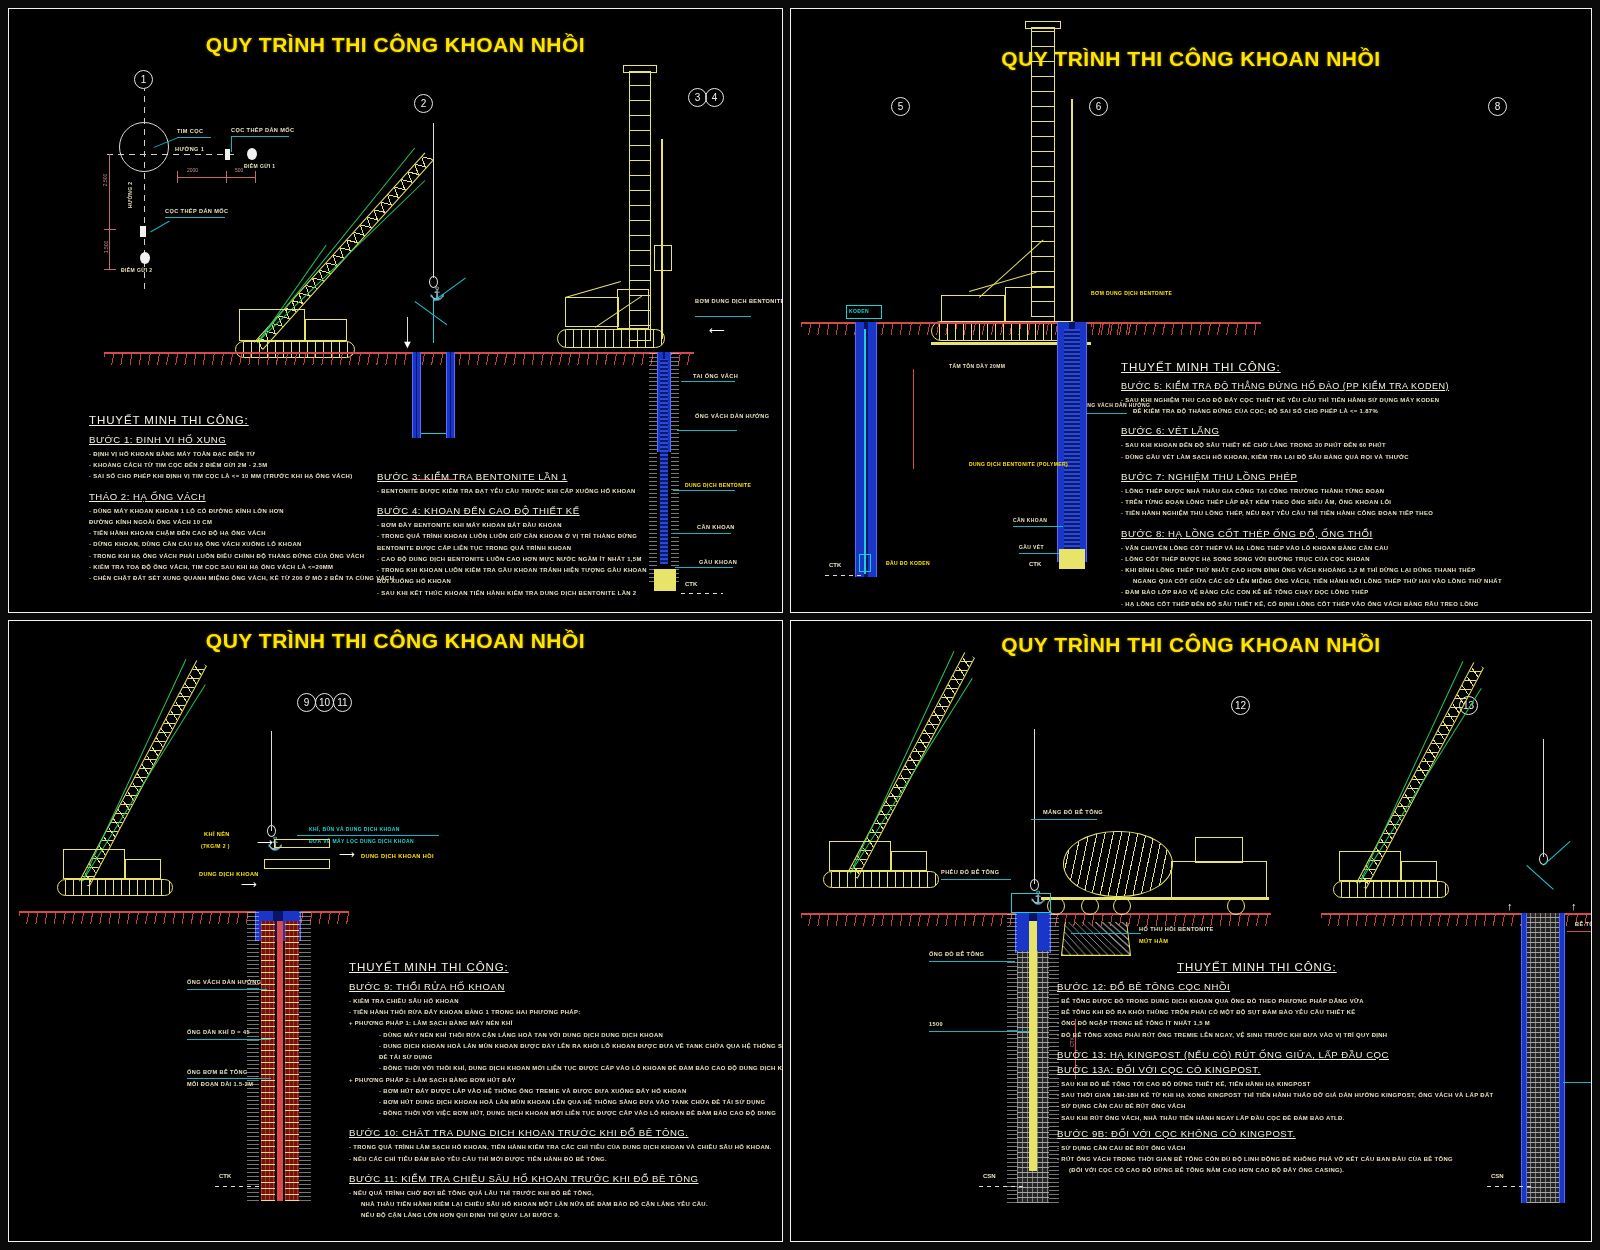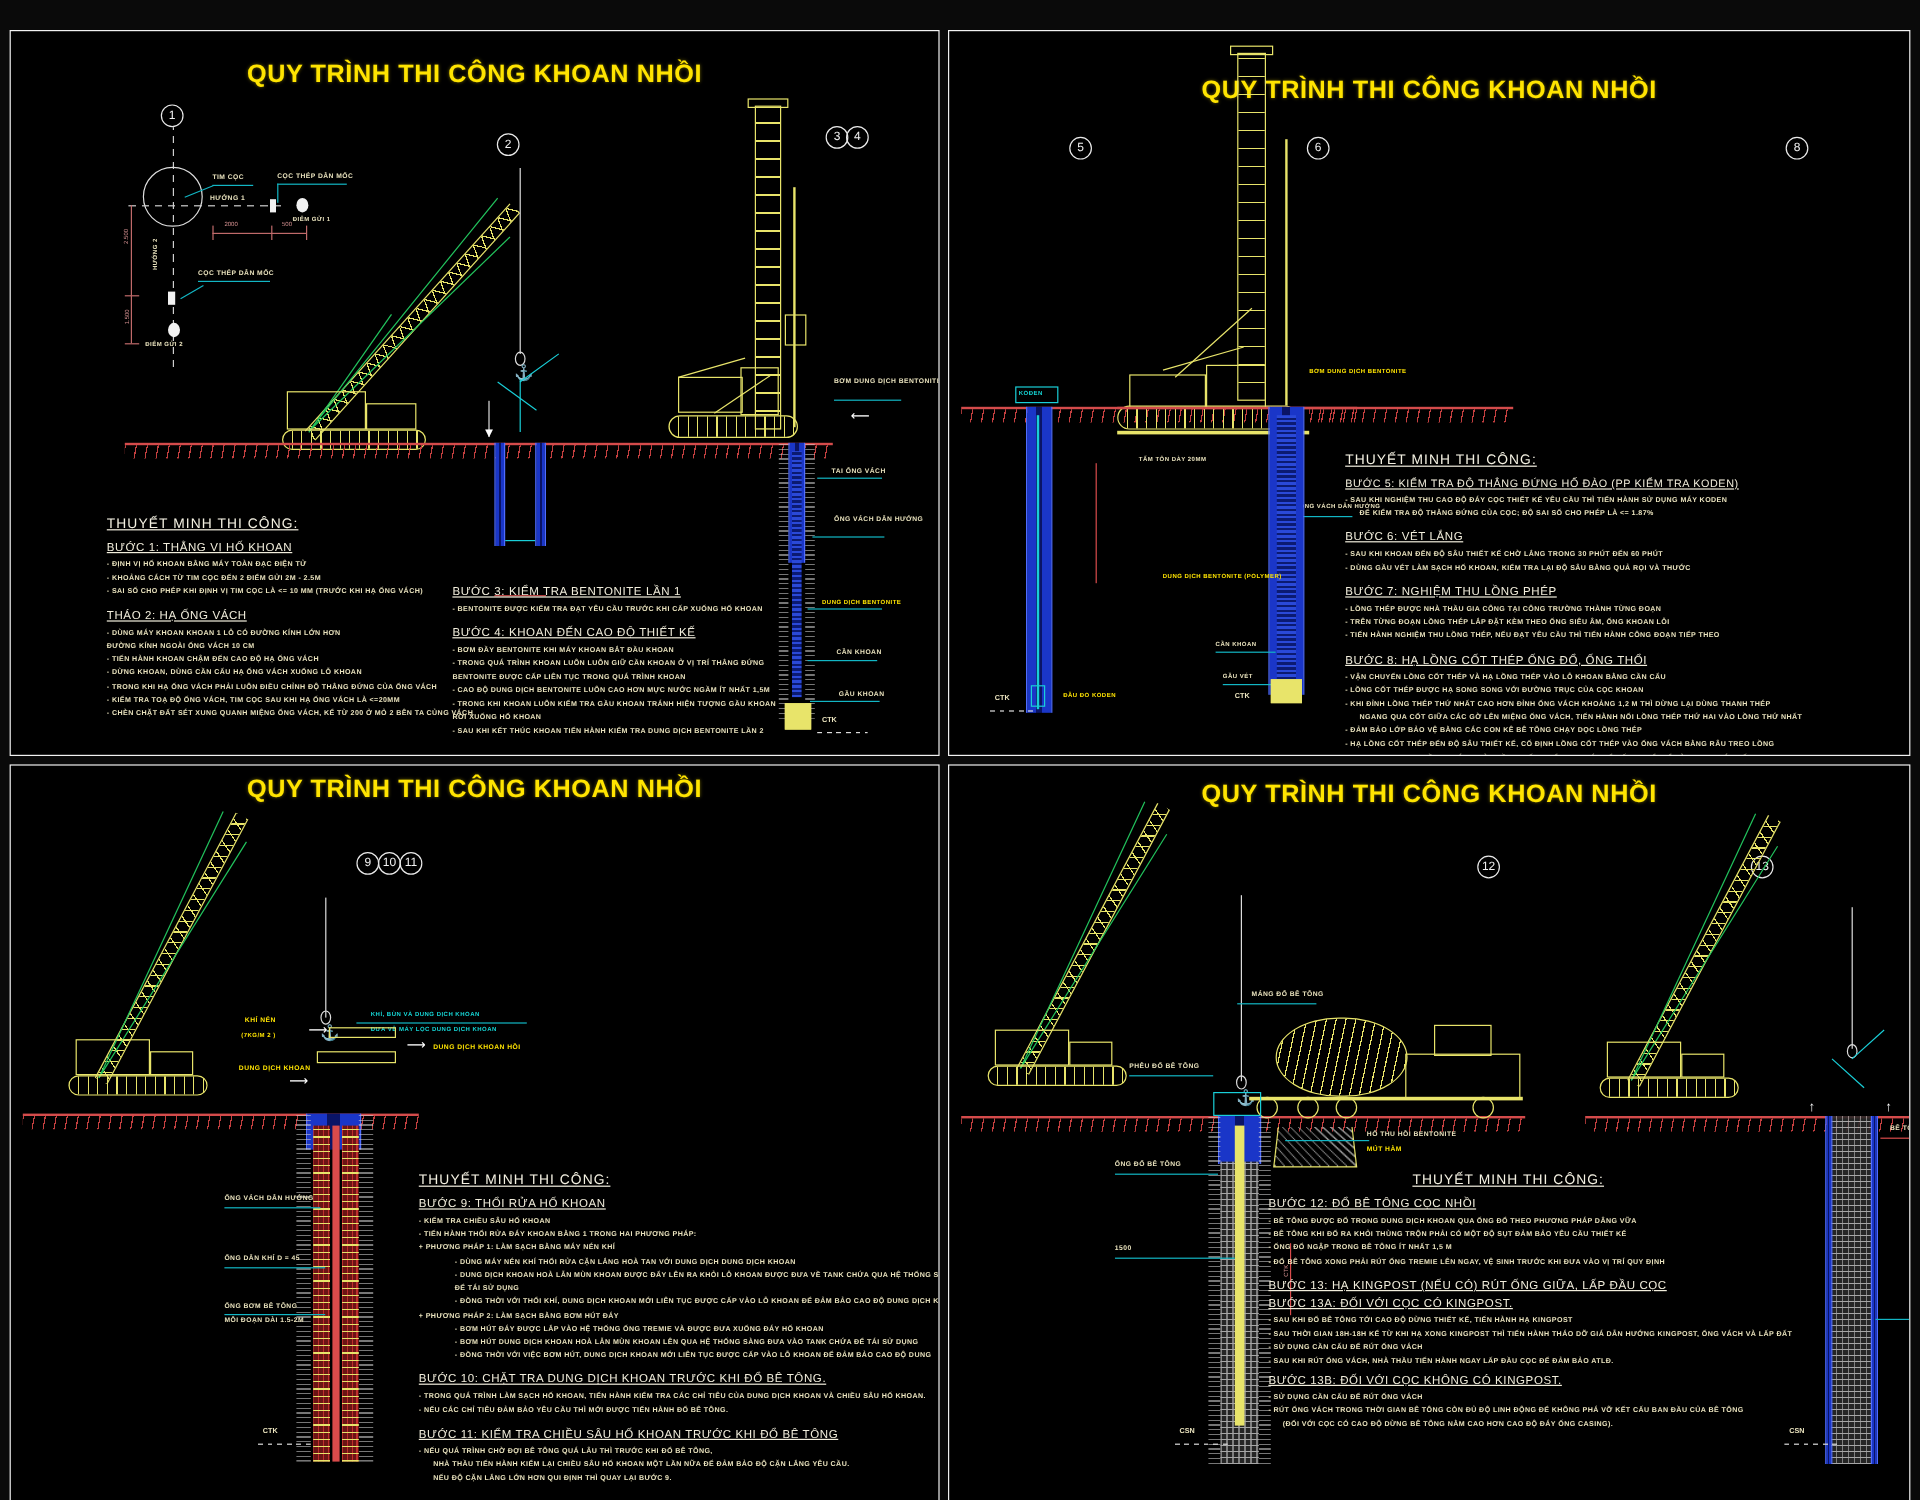--- a/index.html
+++ b/index.html
@@ -2,21 +2,21 @@
 <html><head>
 <meta charset="utf-8">
 <style>
   * { box-sizing: border-box; margin:0; padding:0; }
   html,body { background:#000; }
   body {
     width:1600px; height:1250px; position:relative; overflow:hidden;
     font-family:"Liberation Sans", sans-serif;
     background:#0a0a0a;
   }
-  #sheet { position:absolute; inset:0;margin-top:17px; }
+  #sheet { position:absolute; inset:0; }
 
   .panel { position:absolute; background:#000; border:1px solid #f2f2f2; overflow:hidden; }
   #p1 { left:8px;  top:8px;   width:775px;  height:605px; }
   #p2 { left:790px;top:8px;   width:802px;  height:605px; }
   #p3 { left:8px;  top:620px; width:775px;  height:622px; }
   #p4 { left:790px;top:620px; width:802px;  height:622px; }
 
   .title {
     position:absolute; left:0; right:0; text-align:center;
     color:#ffe400; font-weight:bold; letter-spacing:.5px;
@@ -261,21 +261,21 @@
     <div class="lbl" style="left:688px; top:515px;">CẦN KHOAN</div>
     <div class="leader" style="left:664px; top:524px; width:58px;"></div>
     <div class="lbl" style="left:690px; top:550px;">GẦU KHOAN</div>
     <div class="leader" style="left:666px; top:558px; width:58px;"></div>
     <div class="ctk" style="left:676px; top:572px;">CTK</div>
     <div class="ln wh" style="left:672px; top:584px; width:42px; height:1px; background:repeating-linear-gradient(90deg,#dcdcdc 0 4px,transparent 4px 8px);"></div>
 
     <div class="tbody" style="left:80px; top:405px; width:300px;">
       <div class="tb-title">THUYẾT MINH THI CÔNG:</div>
 
-      <div class="step">BƯỚC 1: THẲNG VỊ HỐ KHOAN</div>
+      <div class="step">BƯỚC 1: ĐỊNH VỊ HỐ XUNG</div>
       <div class="li">- ĐỊNH VỊ HỐ KHOAN BẰNG MÁY TOÀN ĐẠC ĐIỆN TỬ</div>
       <div class="li">- KHOẢNG CÁCH TỪ TIM CỌC ĐẾN 2 ĐIỂM GỬI 2M - 2.5M</div>
       <div class="li">- SAI SỐ CHO PHÉP KHI ĐỊNH VỊ TIM CỌC LÀ &lt;= 10 MM (TRƯỚC KHI HẠ ỐNG VÁCH)</div>
 
       <div class="step">THÁO 2: HẠ ỐNG VÁCH</div>
       <div class="li">- DÙNG MÁY KHOAN KHOAN 1 LỖ CÓ ĐƯỜNG KÍNH LỚN HƠN</div>
       <div class="li">  ĐƯỜNG KÍNH NGOÀI ỐNG VÁCH 10 CM</div>
       <div class="li">- TIẾN HÀNH KHOAN CHẬM ĐẾN CAO ĐỘ HẠ ỐNG VÁCH</div>
       <div class="li">- DỪNG KHOAN, DÙNG CẦN CẨU HẠ ỐNG VÁCH XUỐNG LỖ KHOAN</div>
       <div class="li">- TRONG KHI HẠ ỐNG VÁCH PHẢI LUÔN ĐIỀU CHỈNH ĐỘ THẲNG ĐỨNG CỦA ỐNG VÁCH</div>
@@ -539,21 +539,21 @@
       <div class="li">- ỐNG ĐỔ NGẬP TRONG BÊ TÔNG ÍT NHẤT 1,5 M</div>
       <div class="li">- ĐỔ BÊ TÔNG XONG PHẢI RÚT ỐNG TREMIE LÊN NGAY, VỆ SINH TRƯỚC KHI ĐƯA VÀO VỊ TRÍ QUY ĐỊNH</div>
 
       <div class="step">BƯỚC 13: HẠ KINGPOST (NẾU CÓ) RÚT ỐNG GIỮA, LẤP ĐẦU CỌC</div>
       <div class="step" style="margin-top:4px;">BƯỚC 13A: ĐỐI VỚI CỌC CÓ KINGPOST.</div>
       <div class="li">- SAU KHI ĐỔ BÊ TÔNG TỚI CAO ĐỘ DỪNG THIẾT KẾ, TIẾN HÀNH HẠ KINGPOST</div>
       <div class="li">- SAU THỜI GIAN 18H-18H KỂ TỪ KHI HẠ XONG KINGPOST THÌ TIẾN HÀNH THÁO DỠ GIÁ DẪN HƯỚNG KINGPOST, ỐNG VÁCH VÀ LẤP ĐẤT</div>
       <div class="li">- SỬ DỤNG CẦN CẨU ĐỂ RÚT ỐNG VÁCH</div>
       <div class="li">- SAU KHI RÚT ỐNG VÁCH, NHÀ THẦU TIẾN HÀNH NGAY LẤP ĐẦU CỌC ĐỂ ĐẢM BẢO ATLĐ.</div>
 
-      <div class="step" style="margin-top:4px;">BƯỚC 13B: ĐỐI VỚI CỌC KHÔNG CÓ KINGPOST.</div>
+      <div class="step" style="margin-top:4px;">BƯỚC 9B: ĐỐI VỚI CỌC KHÔNG CÓ KINGPOST.</div>
       <div class="li">- SỬ DỤNG CẦN CẨU ĐỂ RÚT ỐNG VÁCH</div>
       <div class="li">- RÚT ỐNG VÁCH TRONG THỜI GIAN BÊ TÔNG CÒN ĐỦ ĐỘ LINH ĐỘNG ĐỂ KHÔNG PHÁ VỠ KẾT CẤU BAN ĐẦU CỦA BÊ TÔNG</div>
       <div class="li ind2">(ĐỐI VỚI CỌC CÓ CAO ĐỘ DỪNG BÊ TÔNG NẰM CAO HƠN CAO ĐỘ ĐÁY ỐNG CASING).</div>
     </div>
   </div>
 
 
 </div>
 
 </body></html>

